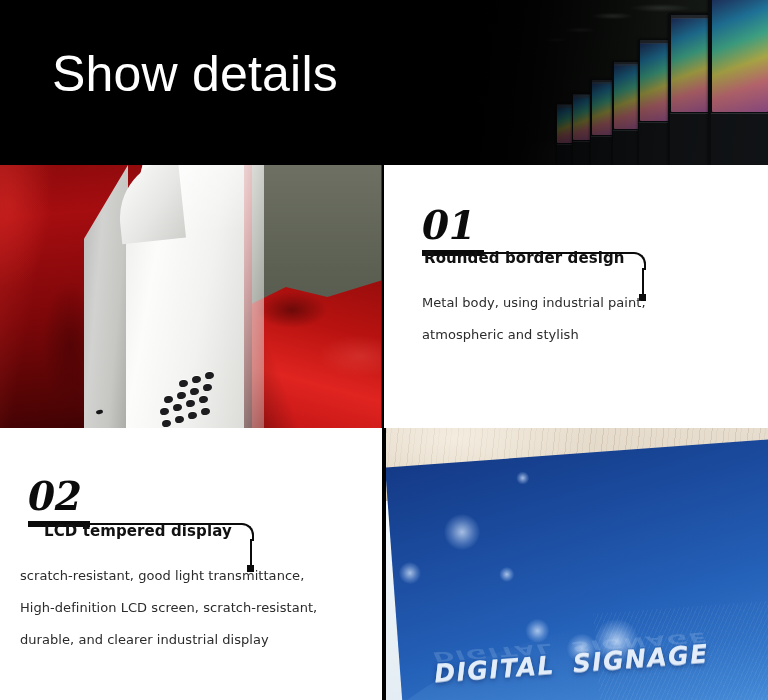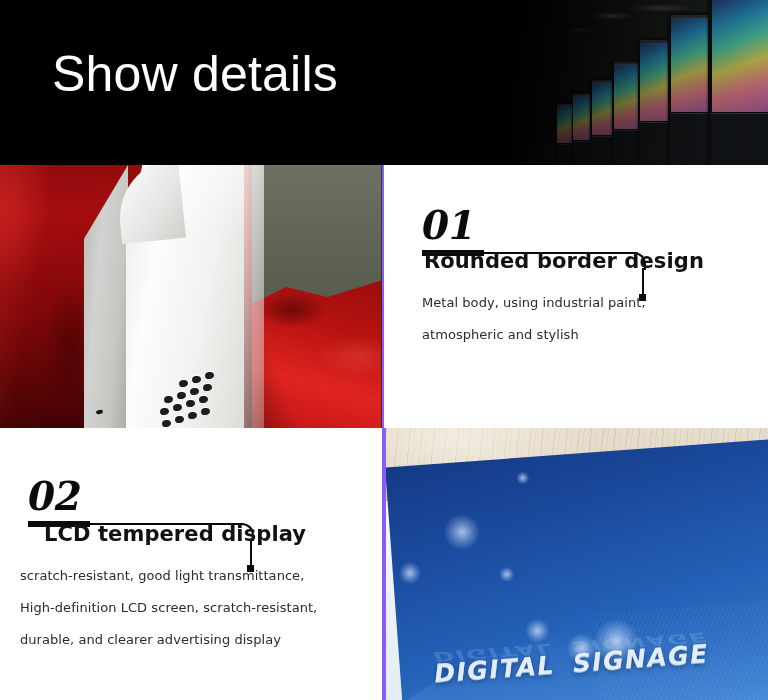--- a/index.html
+++ b/index.html
@@ -10,21 +10,21 @@
   body {
     width: 768px;
     height: 700px;
     font-family: "Liberation Sans", sans-serif;
     overflow: hidden;
   }
   #page {
     position: relative;
     width: 768px;
     height: 700px;
-    background: #8b5cf6;
+    background: #000000;
   }
 
   
   .banner {
     position: absolute;
     left: 0; top: 0;
     width: 768px; height: 165px;
     background: #000000;
     overflow: hidden;
   }
@@ -338,21 +338,21 @@
     width: 2px;
     background: #0b0b0b;
   }
   .rule-dot {
     position: absolute;
     width: 7px; height: 7px;
     background: #0b0b0b;
   }
   .subtitle {
     font-family: "DejaVu Sans", sans-serif;
-    font-size: 21px;
+    font-size: 15px;
     font-weight: 700;
     color: #111111;
     letter-spacing: .1px;
     white-space: nowrap;
     text-align: center;
   }
   .bodytext {
     font-family: "DejaVu Sans", sans-serif;
     font-size: 13px;
     font-weight: 400;
@@ -484,21 +484,21 @@
         <div class="rule-thin"></div>
         <div class="rule-elbow"></div>
         <div class="rule-drop"></div>
         <div class="rule-dot"></div>
       </div>
     </div>
     <div class="subtitle sub02">LCD tempered display</div>
     <div class="bodytext body02">
       <div>scratch-resistant, good light transmittance,</div>
       <div>High-definition LCD screen, scratch-resistant,</div>
-      <div>durable, and clearer advertising display</div>
+      <div>durable, and clearer industrial display</div>
     </div>
   </div>
 
   <div class="cell cell-br">
     <div class="photo-desk">
       <div class="wood-grain"></div>
       <div class="wood-shade"></div>
       <div class="panel-white"></div>
       <div class="panel-screen">
         <div class="bokeh" style="left:54px;  top:52px;  width:36px; height:36px;"></div>

